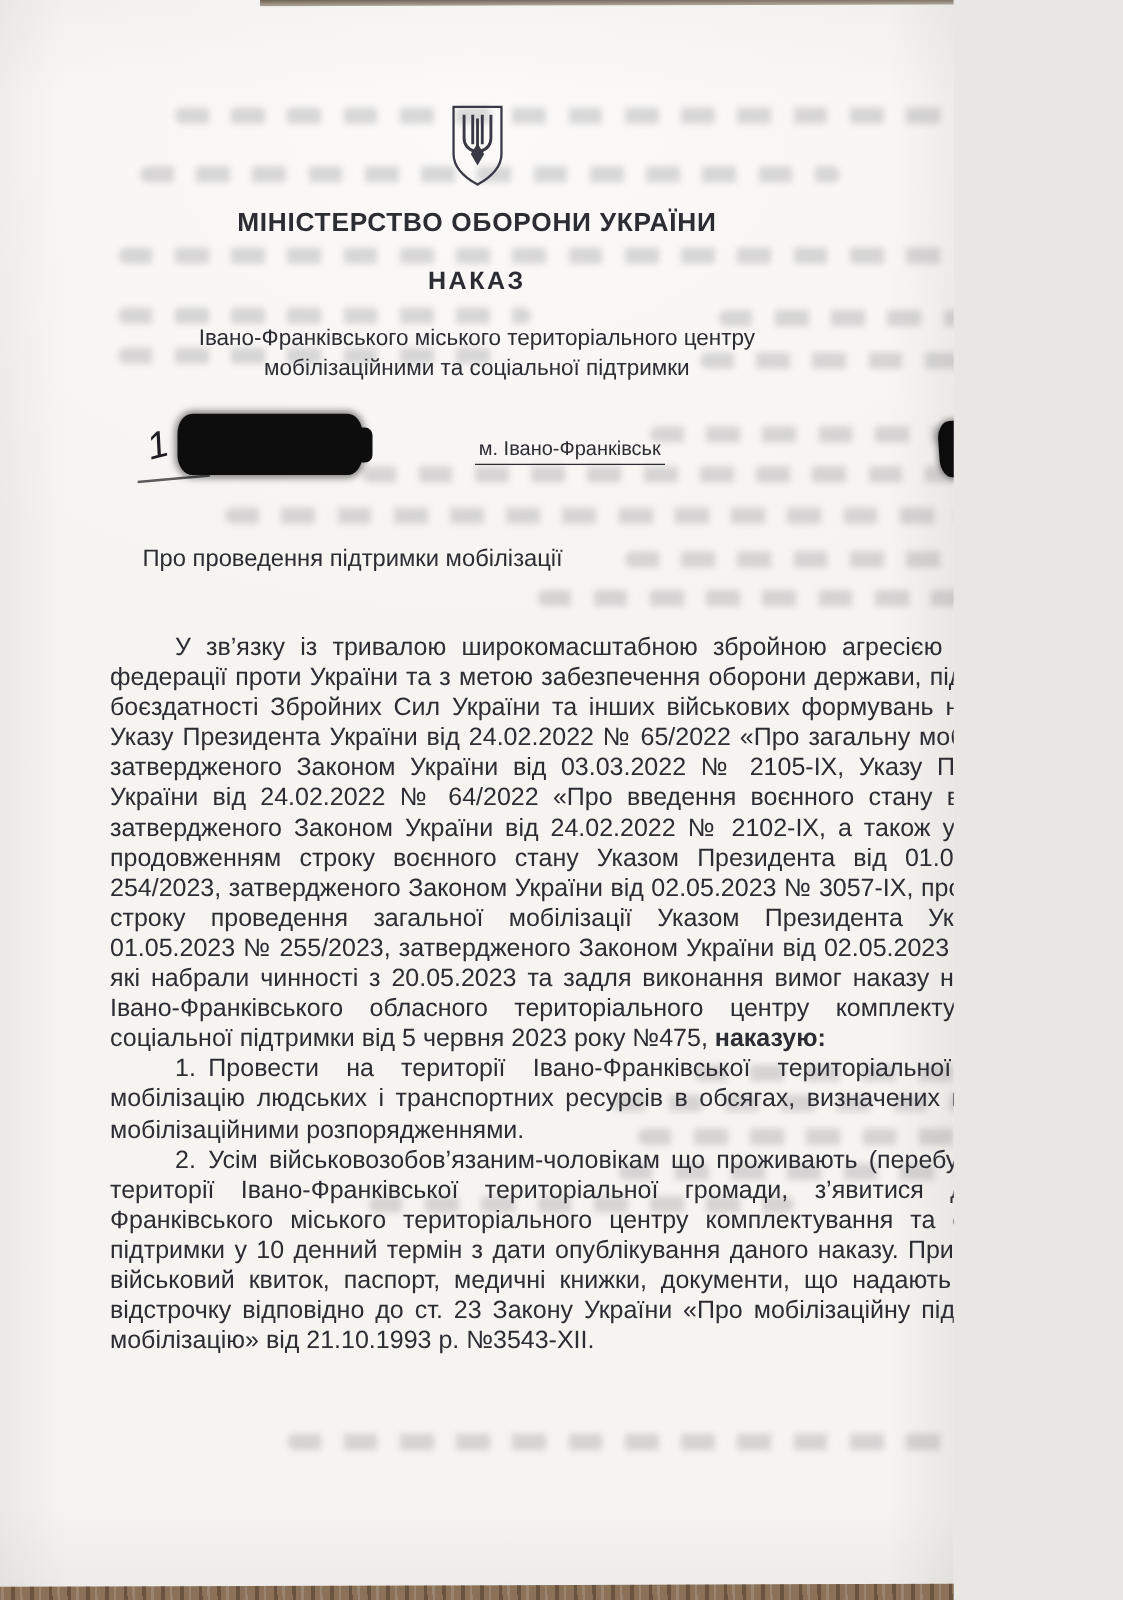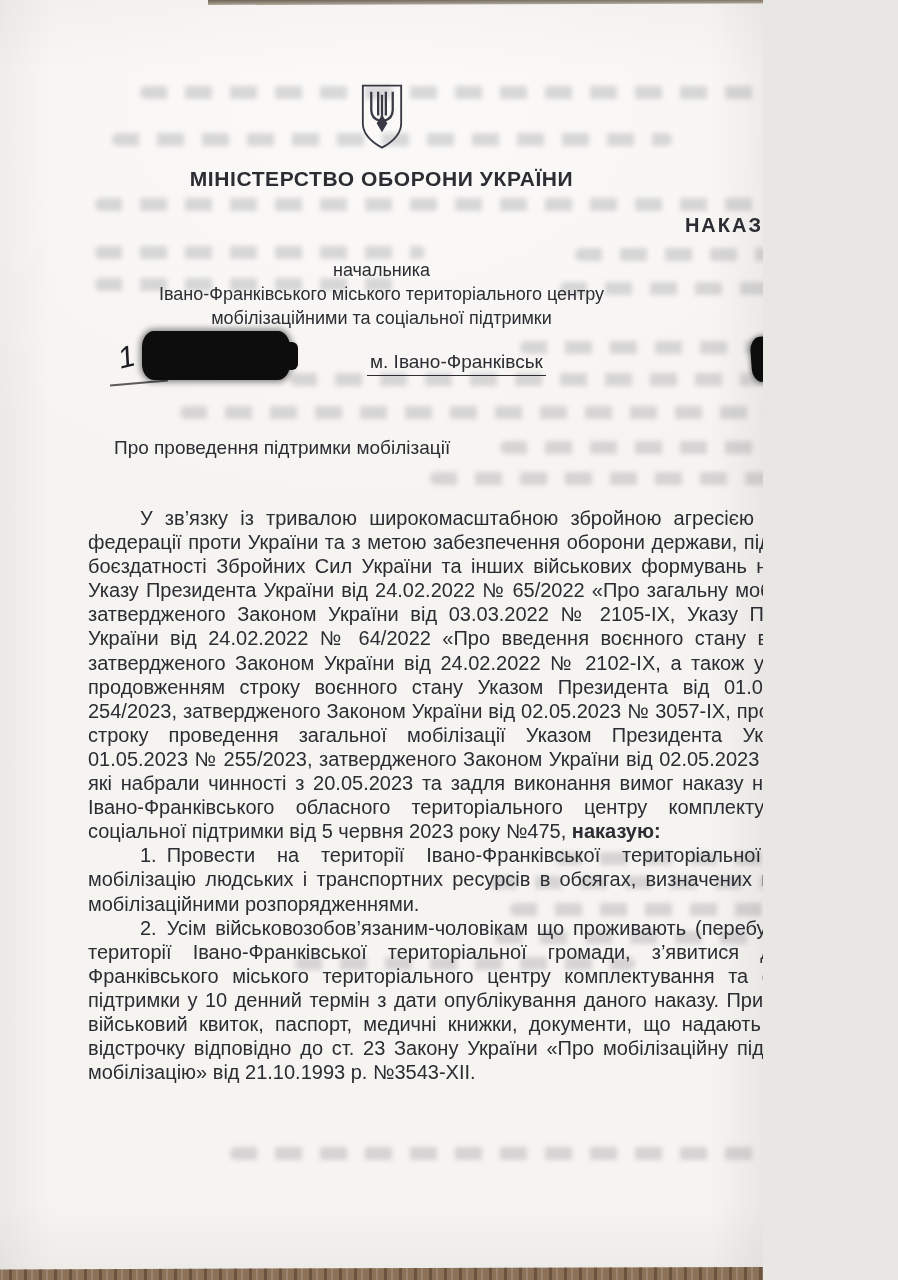--- a/index.html
+++ b/index.html
@@ -36,21 +36,21 @@
     background:repeating-linear-gradient(90deg,
       rgba(104,104,112,0.55) 0 27px, rgba(104,104,112,0) 27px 45px);
     filter:blur(2.6px); opacity:0.42;
   }
   .emblem { position:absolute; top:79px; left:50%; transform:translateX(-50%); }
   .ministry {
     position:absolute; top:167px; left:0; width:100%; text-align:center;
     font-weight:bold; font-size:21px; letter-spacing:0.6px;
   }
   .order-title {
-    position:absolute; top:214px; left:0; width:100%; text-align:right;
+    position:absolute; top:214px; left:0; width:100%; text-align:center;
     font-weight:bold; font-size:20px; letter-spacing:2px;
   }
   .issued {
     position:absolute; top:258px; left:0; width:100%; text-align:center;
     font-size:18px; line-height:24px;
   }
   .hand-mark {
     position:absolute; left:118px; top:340px; font-size:30px; font-style:italic;
     color:#1c1c22; transform:rotate(-14deg);
   }
@@ -61,21 +61,21 @@
   .redaction-left {
     position:absolute; left:142px; top:331px; width:148px; height:49px;
     background:#0d0d0d; border-radius:12px / 16px;
     box-shadow:0 0 6px 2px rgba(12,12,12,0.5);
   }
   .redaction-left::after {
     content:""; position:absolute; right:-8px; top:11px; width:16px; height:28px;
     background:#0d0d0d; border-radius:6px;
   }
   .place {
-    position:absolute; left:367px; top:351px; font-size:19px;
+    position:absolute; left:380px; top:351px; font-size:16px;
     border-bottom:1.6px solid #2c2c33; padding:0 3px 2px;
   }
   .redaction-right {
     position:absolute; left:751px; top:334px; width:100px; height:45px;
     background:#0c0c0c; border-radius:10px / 14px; transform:rotate(-4deg);
     box-shadow:0 0 5px 1px rgba(12,12,12,0.5);
   }
   .subject { position:absolute; left:114px; top:437px; font-size:19px; }
   .body {
     position:absolute; left:88px; top:506px; width:772px;
@@ -123,21 +123,20 @@
         <path d="M35 11 V42"></path>
         <path d="M30 15 V44"></path>
       </g>
       <path d="M30 41 L23 52 L30 64 L37 52 Z" fill="#3a3a46"></path>
     </svg>
   </div>
 
   <div class="ministry">МІНІСТЕРСТВО ОБОРОНИ УКРАЇНИ</div>
   <div class="order-title">НАКАЗ</div>
   <div class="issued">
-    <div>начальника</div>
     <div>Івано-Франківського міського територіального центру</div>
     <div>мобілізаційними та соціальної підтримки</div>
   </div>
 
   <div class="hand-mark">1</div>
   <div class="hand-underline"></div>
   <div class="redaction-left"></div>
   <div class="place">м. Івано-Франківськ</div>
   <div class="redaction-right"></div>
 

